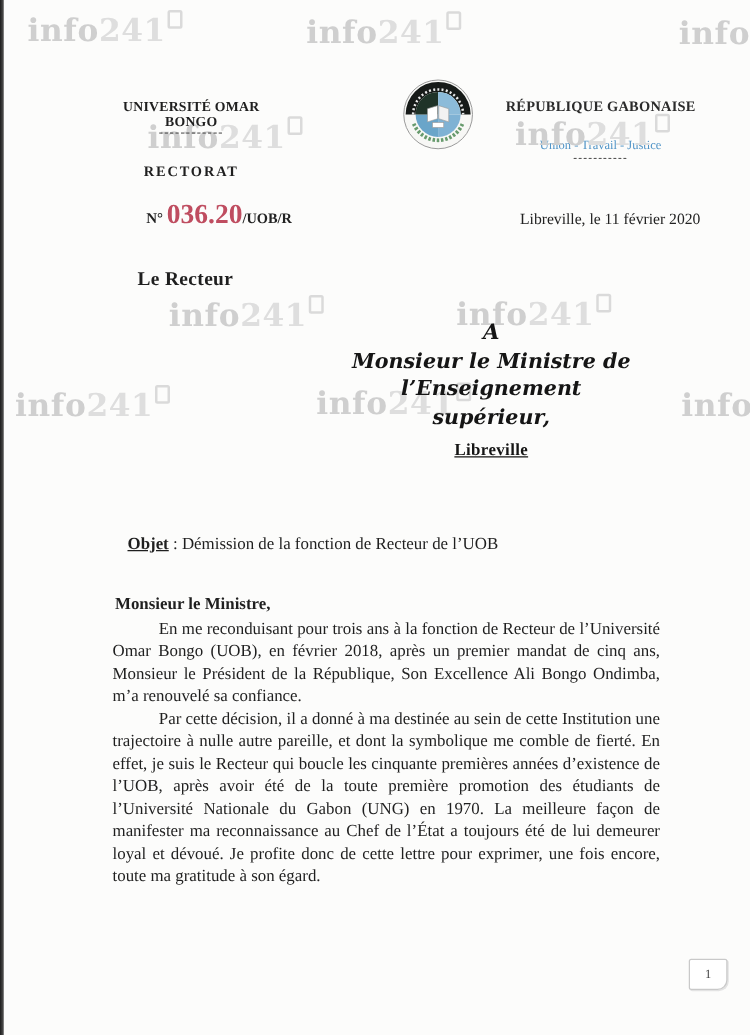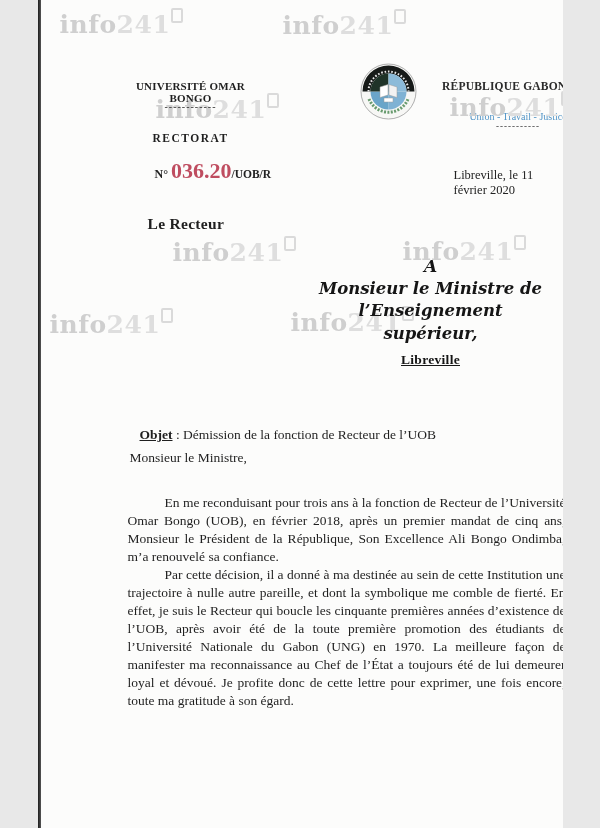--- a/index.html
+++ b/index.html
@@ -1,18 +1,18 @@
 <!DOCTYPE html>
 <html><head>
 <meta charset="utf-8">
 <style>
   html,body{margin:0;padding:0;background:#e8e8e8;}
   .page{
     position:relative;
-    width:525px;height:828px;
+    width:600px;height:828px;
     margin:0 auto;
     background:#fcfcfb;
     overflow:hidden;
     font-family:"Liberation Serif", serif;
     color:#1f1f1f;
   }
   .scan-edge{
     position:absolute;left:0;top:0;width:3px;height:828px;
     background:linear-gradient(90deg,#1c1c1c,#555);
     z-index:5;
@@ -87,22 +87,22 @@
     margin-top:4px;
   }
   
   .subject{
     position:absolute;left:90px;top:427px;z-index:2;
     font-size:13.5px;
     margin-left:12px;
   }
   .subject .lbl{font-weight:bold;text-decoration:underline;}
   .greeting{
-    position:absolute;left:92px;top:450px;z-index:2;
-    font-size:13.5px;font-weight:normal;
+    position:absolute;left:92px;top:475px;z-index:2;
+    font-size:13.5px;font-weight:bold;
   }
   .body-text{
     position:absolute;left:90px;top:494px;width:438px;z-index:2;
     font-size:13.5px;line-height:18px;
     text-align:justify;
   }
   .body-text p{margin:0;text-indent:37px;}
   
   .pagebox{
     position:absolute;left:551px;top:767px;width:29px;height:23px;z-index:2;

